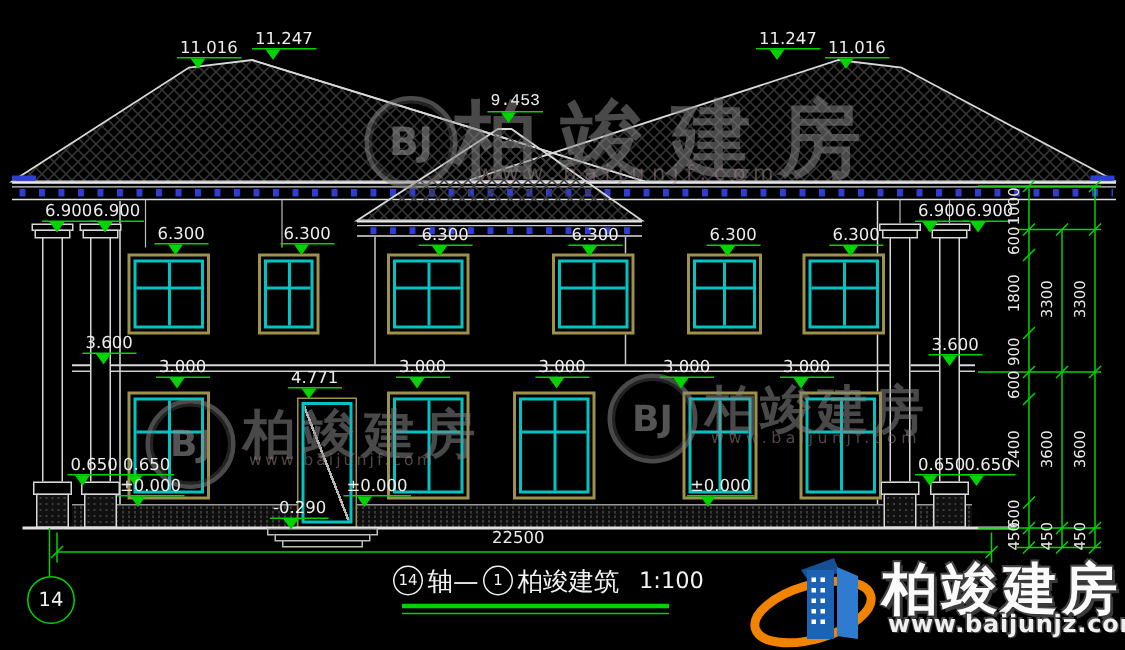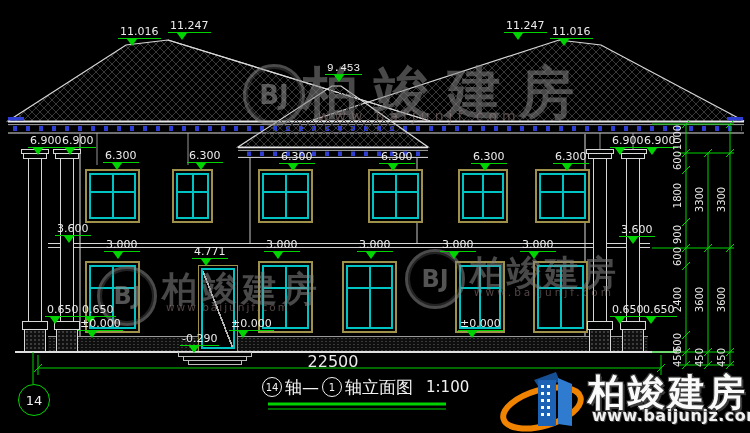--- a/index.html
+++ b/index.html
@@ -31,21 +31,21 @@
       border-top:1px solid #9a9a9a;box-sizing:border-box;}
   .gline{position:absolute;left:15px;top:351px;width:662px;height:2px;background:#e0e0e0;z-index:15;}
   .step{position:absolute;border:1px solid #bdbdbd;background:#000;box-sizing:border-box;z-index:16;}
   
   .wm{position:absolute;z-index:25;pointer-events:none;text-align:right;}
   .wm-circle{border:3px solid rgba(135,135,135,.55);border-radius:50%;box-shadow:inset 0 0 0 2px rgba(100,100,100,.35);
       display:flex;align-items:center;justify-content:center;font-weight:bold;color:rgba(140,140,140,.6);}
   .wm-name{font-weight:bold;color:rgba(133,133,133,.55);white-space:nowrap;}
   .wm-url{font-weight:normal;color:rgba(150,125,125,.55);white-space:nowrap;}
   
-  #dim-total{position:absolute;left:303px;top:352px;width:60px;text-align:center;font-size:16px;color:#eaeaea;z-index:30;}
+  #dim-total{position:absolute;left:303px;top:352px;width:60px;text-align:right;font-size:11px;color:#eaeaea;z-index:30;}
   #axis-bubble{position:absolute;left:18px;top:384px;width:30px;height:30px;border:1px solid #00d400;border-radius:50%;
       color:#f0f0f0;font-size:13px;display:flex;align-items:center;justify-content:center;z-index:30;}
   #title{position:absolute;left:262px;top:376px;height:22px;display:flex;align-items:center;gap:3px;
       color:#f2f2f2;font-size:17px;z-index:30;white-space:nowrap;}
   .cnum{display:inline-flex;width:18px;height:18px;border:1px solid #f2f2f2;border-radius:50%;
       font-size:10px;align-items:center;justify-content:center;flex:0 0 auto;}
   #title .scale{font-size:15px;margin-left:10px;}
   
   #brand-name{position:absolute;left:588px;top:368px;font-size:37px;font-weight:bold;letter-spacing:3px;color:#fafafa;z-index:30;
       text-shadow:2px 2px 0 #3a3a3a,-1px -1px 0 #444,1px -1px 0 #444,-1px 1px 0 #444;white-space:nowrap;}
@@ -392,21 +392,21 @@
   <div id="dim-total">22500</div>
 
   <div id="axis-bubble">
       <span>14</span>
     </div>
 
   <div id="title">
     <span class="cnum">14</span>
     <span>轴—</span>
     <span class="cnum">1</span>
-    <span>轴立面图</span>
+    <span>柏竣建筑</span>
     <span class="scale">1:100</span>
   </div>
 
   <svg width="96" height="62" viewBox="0 0 96 62" style="left:494px;top:370px;z-index:30;">
     <ellipse cx="48" cy="38" rx="40" ry="18" fill="none" stroke="#f08300" stroke-width="6" transform="rotate(-16 48 38)"></ellipse>
     <polygon points="40,10 62,2 66,12 44,16" fill="#164f94"></polygon>
     <rect x="44" y="10" width="18" height="46" fill="#1d63b5"></rect>
     <polygon points="64,8 78,14 78,56 64,54" fill="#2e7bd0"></polygon>
     <g fill="#fff">
       <rect x="47" y="15" width="3" height="3"></rect>

